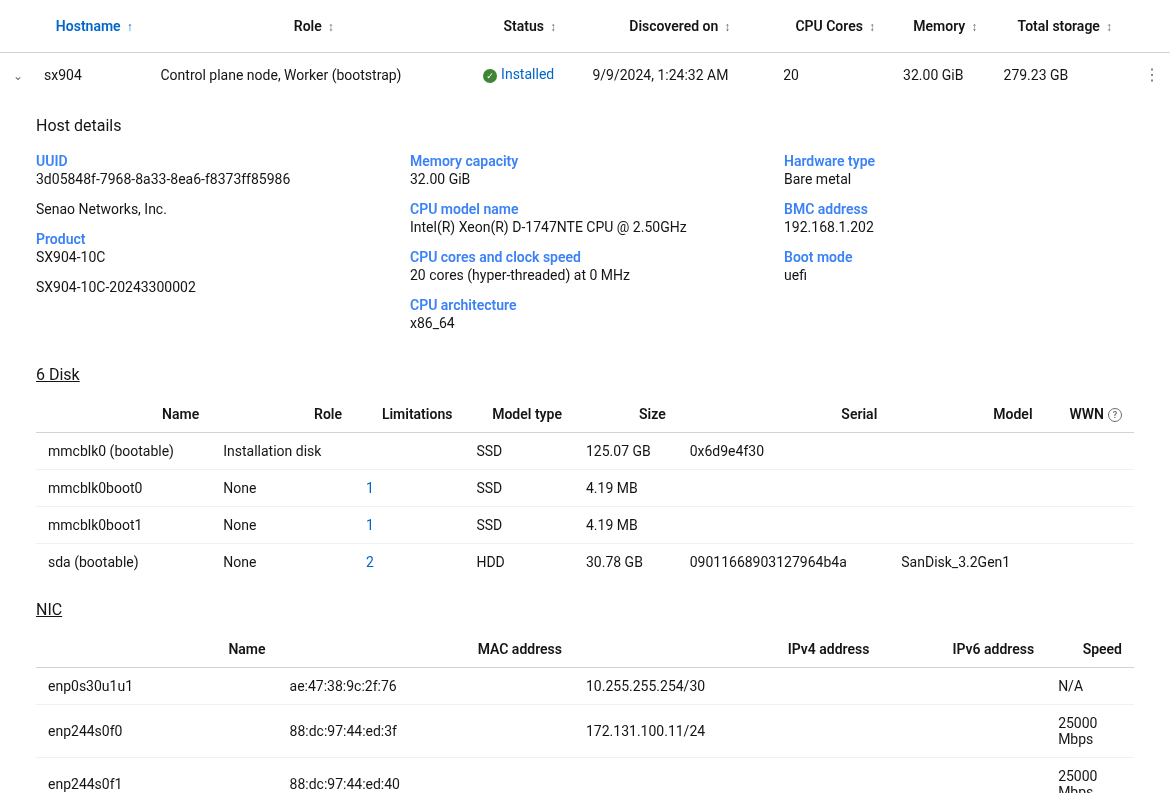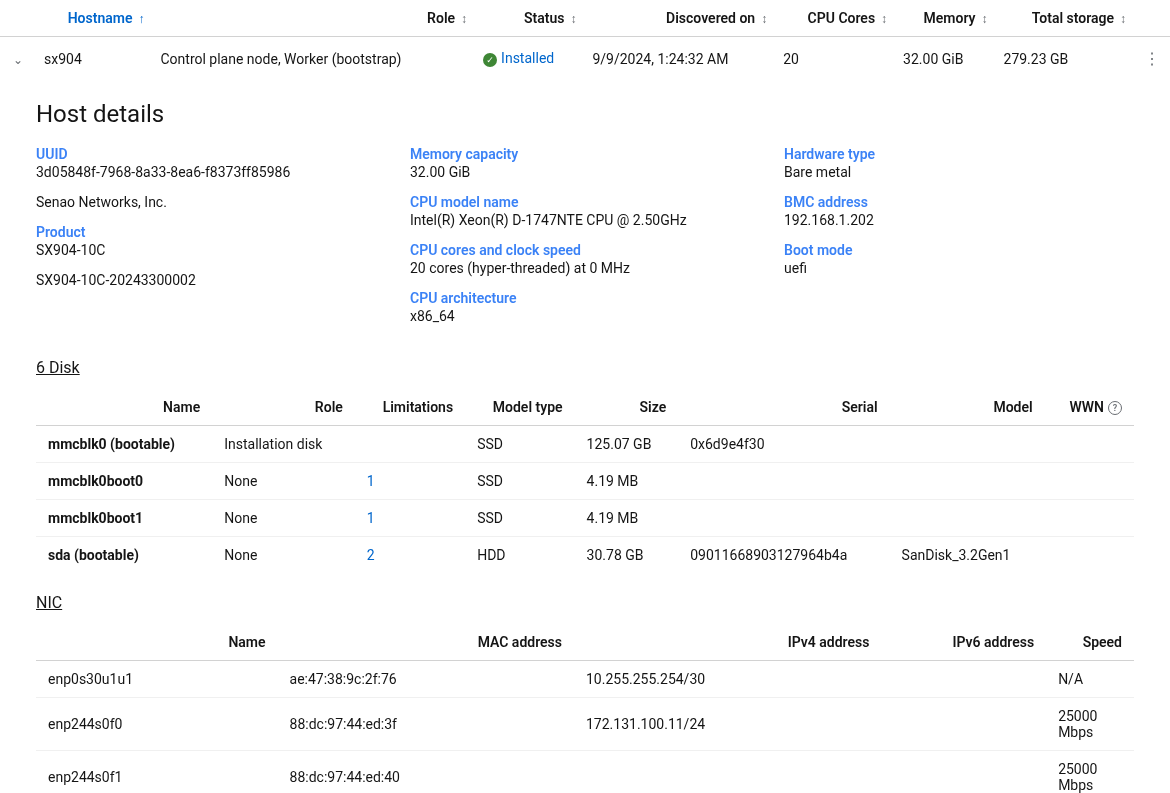--- a/index.html
+++ b/index.html
@@ -15,23 +15,23 @@
       width: 1170px;
     }
     .main-table {
       width: 100%;
       border-collapse: collapse;
     }
     .main-table thead tr {
       border-bottom: 1px solid #d2d2d2;
     }
     .main-table th {
-      text-align: right;
+      text-align: center;
       font-weight: 600;
-      padding: 10px 8px;
+      padding: 18px 8px;
       font-size: 14px;
       color: #151515;
       white-space: nowrap;
     }
     .main-table td {
       padding: 12px 8px;
       vertical-align: middle;
     }
     .sort-icon {
       display: inline-block;
@@ -75,21 +75,21 @@
     .kebab {
       color: #6a6e73;
       font-size: 16px;
       cursor: pointer;
       text-align: center;
     }
     .details-section {
       padding: 20px 36px;
     }
     .section-title {
-      font-size: 24px;
+      font-size: 16px;
       font-weight: 400;
       color: #151515;
       margin-bottom: 18px;
     }
     .detail-grid {
       display: grid;
       grid-template-columns: 1fr 1fr 1fr;
       gap: 8px 24px;
     }
     .detail-item {
@@ -144,21 +144,21 @@
       width: 14px;
       height: 14px;
       border-radius: 50%;
       border: 1px solid #6a6e73;
       color: #6a6e73;
       font-size: 9px;
       margin-left: 4px;
       vertical-align: middle;
     }
     .col1 { width: 36px; }
-    .disk-name { padding-left: 20px; font-weight: bold; }
+    .disk-name { padding-left: 20px; }
     .nic-name { padding-left: 20px; }
   </style>
 </head>
 <body>
 
 <table class="main-table">
   <thead>
     <tr>
       <th class="col1"></th>
       <th><span class="th-link">Hostname</span><span class="sort-icon active">↑</span></th>

